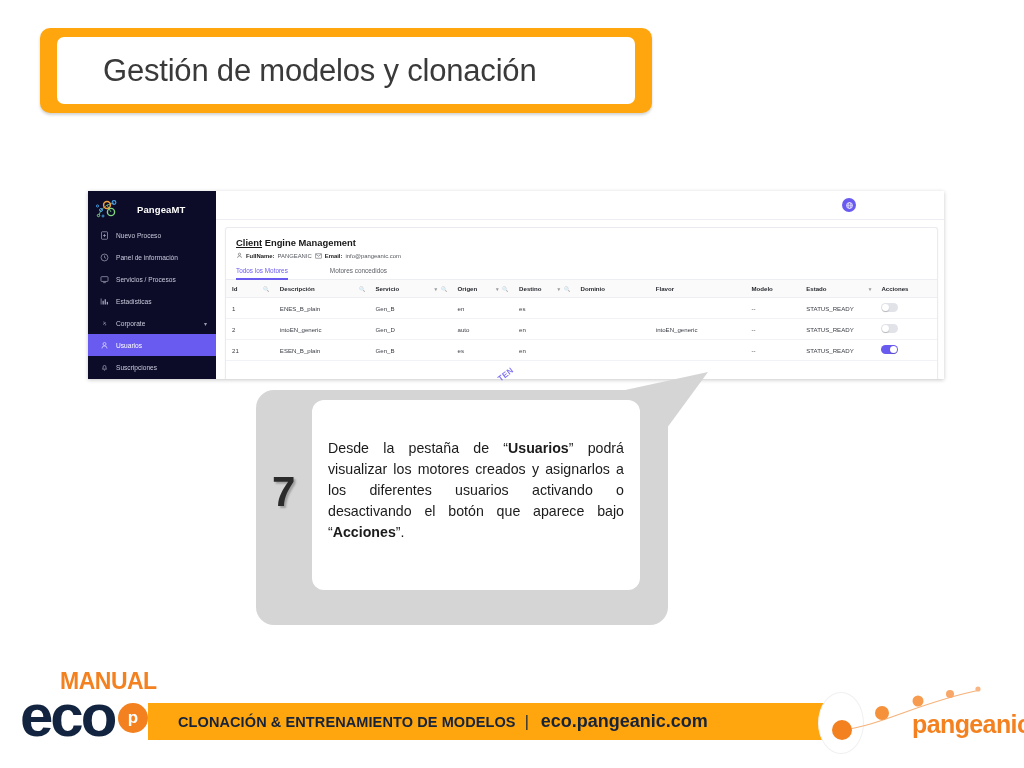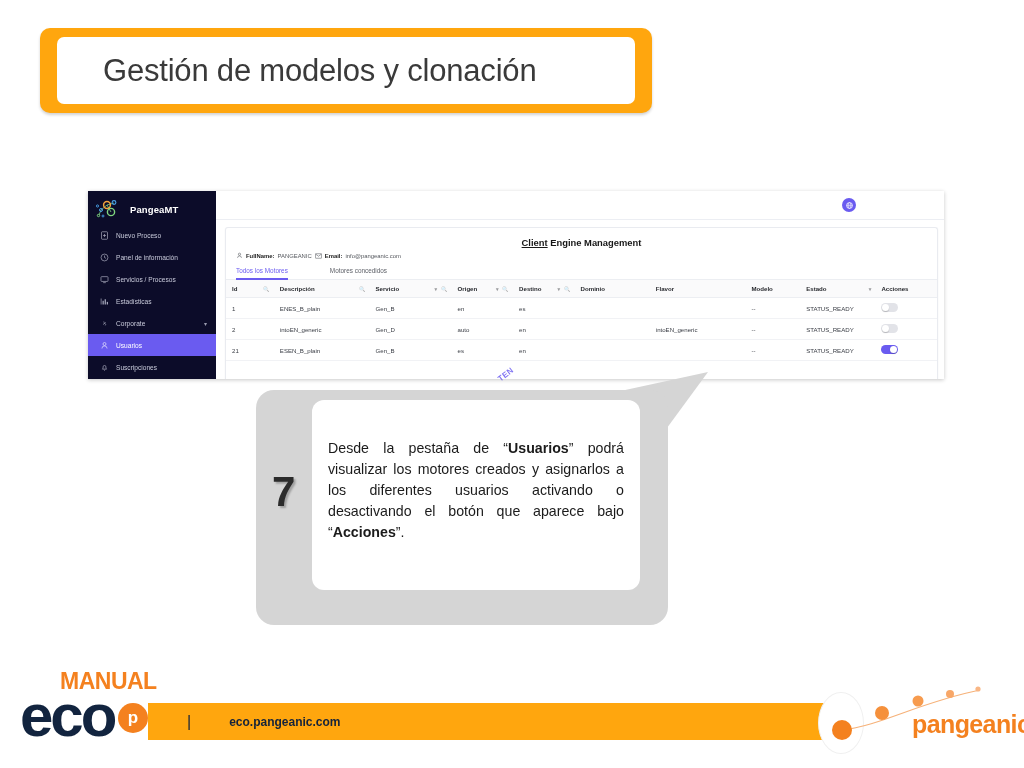--- a/index.html
+++ b/index.html
@@ -67,21 +67,21 @@
     align-items: center;
     height: 30px;
     padding-left: 4px;
   }
   .brand-logo { width: 34px; height: 26px; flex: 0 0 34px; }
   .brand-name {
     color: #ffffff;
     font-size: 9.5px;
     font-weight: bold;
     letter-spacing: 0.1px;
-    margin-left: 4px;
+    margin-left: 11px;
   }
   .side-item {
     display: flex;
     align-items: center;
     height: 22px;
     padding-left: 10px;
     color: #c9cbdb;
     font-size: 6.6px;
     position: relative;
   }
@@ -128,21 +128,21 @@
   .panel {
     margin: 7px 6px 0 9px;
     background: #ffffff;
     border: 1px solid #e9ebf0;
     border-bottom: none;
     border-radius: 3px 3px 0 0;
     height: 152px;
     box-shadow: 0 1px 2px rgba(0,0,0,0.05);
     overflow: hidden;
   }
-  .panel-head { padding: 9px 10px 0 10px; text-align: center; }
+  .panel-head { padding: 9px 10px 0 10px; }
   .panel-title {
     font-size: 9.4px;
     font-weight: bold;
     color: #171717;
     margin-bottom: 4px;
   }
   .panel-title u { text-decoration: underline; }
   .panel-sub {
     font-size: 5.9px;
     color: #55585e;
@@ -262,21 +262,21 @@
     align-items: center;
     padding-left: 30px;
   }
   .footer-band .ftxt {
     font-size: 14.5px;
     font-weight: bold;
     color: #15233b;
     letter-spacing: 0.1px;
   }
   .footer-band .fsep { margin: 0 9px; color: #15233b; font-weight: normal; }
-  .footer-band .furl { font-size: 12px; font-weight: bold; color: #15233b; margin-left: 29px; }
+  .footer-band .furl { font-size: 18px; font-weight: bold; color: #15233b; margin-left: 3px; }
 
   .manual-logo { position: absolute; left: 20px; top: 668px; width: 160px; height: 90px; }
   .manual-word {
     position: absolute; left: 40px; top: 0px;
     font-size: 23px; font-weight: bold;
     color: #F4811F; letter-spacing: -0.5px;
   }
   .eco-word {
     position: absolute; left: 0px; top: 18px;
     font-size: 60px; font-weight: bold;
@@ -602,20 +602,21 @@
       <path d="M0 22 L92 2 L48 62 Z" fill="#d5d5d5"></path>
     </svg>
     <div class="bubble-outer"></div>
     <div class="bubble-num">7</div>
     <div class="bubble-inner">
       <div class="bubble-text">Desde la pestaña de “<b>Usuarios</b>” podrá visualizar los motores creados y asignarlos a los diferentes usuarios activando o desactivando el botón que aparece bajo “<b>Acciones</b>”.</div>
     </div>
   </div>
 
   <div class="footer-band">
+    <span class="ftxt">CLONACIÓN &amp; ENTRENAMIENTO DE MODELOS</span>
     <span class="fsep">|</span>
     <span class="furl">eco.pangeanic.com</span>
   </div>
 
   <div class="manual-logo">
     <span class="manual-word">MANUAL</span>
     <span class="eco-word">eco</span>
     <span class="p-badge">p</span>
   </div>
 

